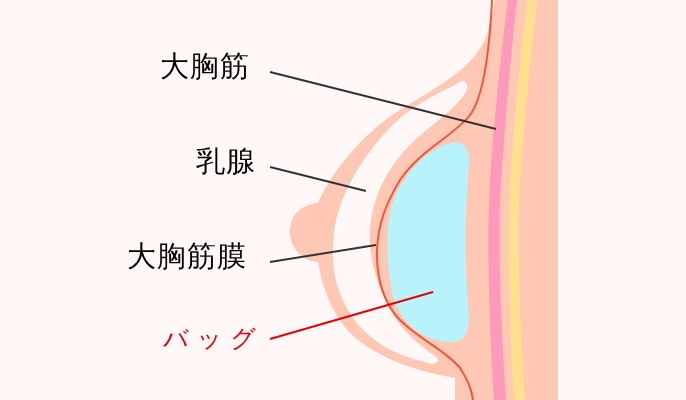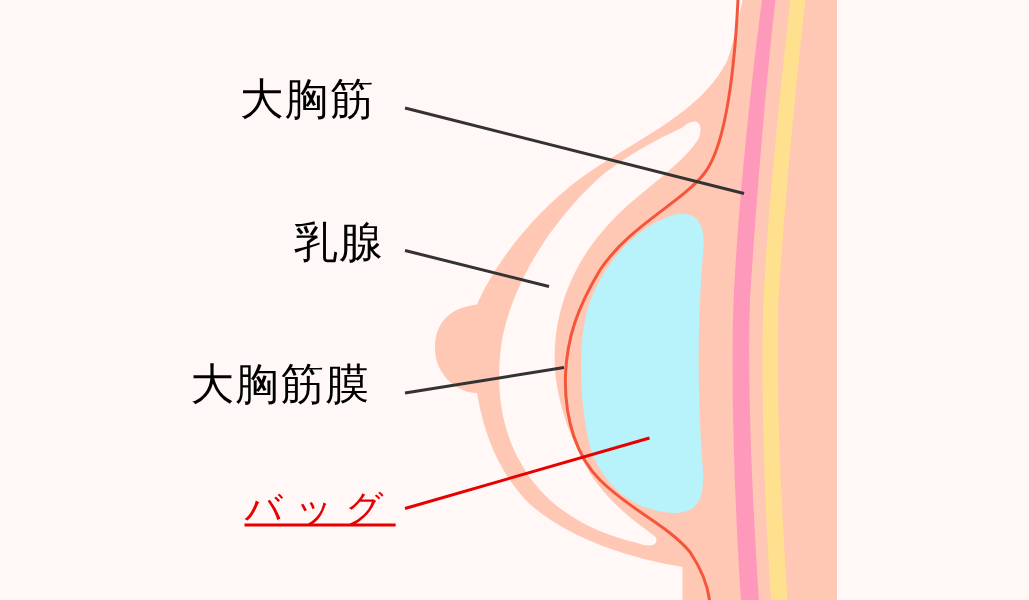--- a/index.html
+++ b/index.html
@@ -1,19 +1,19 @@
 <!DOCTYPE html>
 <html><head>
 <meta charset="utf-8">
 <style>
   html, body { margin:0; padding:0; }
   body { width:686px; height:400px; background:#fff8f7; overflow:hidden; position:relative; font-family:"DejaVu Sans", sans-serif; }
   .diagram { position:absolute; left:0; top:0; width:686px; height:400px; }
   .label { position:absolute; font-size:29px; color:#000000; white-space:nowrap; letter-spacing:1px; line-height:1; }
-  .label.red { color:#e60000; font-size:25px; letter-spacing:8px;text-decoration:underline; }
+  .label.red { color:#e60000; font-size:25px; letter-spacing:8px; }
 </style>
 </head>
 <body>
 
 <svg class="diagram" viewBox="0 0 686 400" xmlns="http://www.w3.org/2000/svg">
 
   <path fill="#ffc8b4" d="M495,0 L558,0 L558,400 L455,400 L455,378
        C420,372 380,360 352,335
        C330,312 322,285 318,262
        C305,262 290,250 290,232 C290,215 300,205 318,203
@@ -45,15 +45,15 @@
        C385,205 378,225 377,250 C376,280 385,305 400,320
        C420,340 445,350 460,368 C468,380 472,392 473,400"></path>
 
   <line x1="270" y1="72" x2="496" y2="129" stroke="#333" stroke-width="2"></line>
   <line x1="270" y1="167" x2="366" y2="191" stroke="#333" stroke-width="2"></line>
   <line x1="270" y1="262" x2="376" y2="245" stroke="#333" stroke-width="2"></line>
   <line x1="270" y1="339" x2="433" y2="292" stroke="#e60000" stroke-width="2"></line>
 </svg>
 
 <div class="label" style="left:160px; top:52px;">大胸筋</div>
-<div class="label" style="left:196px; top:147px;">乳腺</div>
+<div class="label" style="left:196px; top:147px;font-family:Liberation Serif, serif;">乳腺</div>
 <div class="label" style="left:127px; top:242px;">大胸筋膜</div>
 <div class="label red" style="left:163px; top:326px;">バッグ</div>
 
 </body></html>

